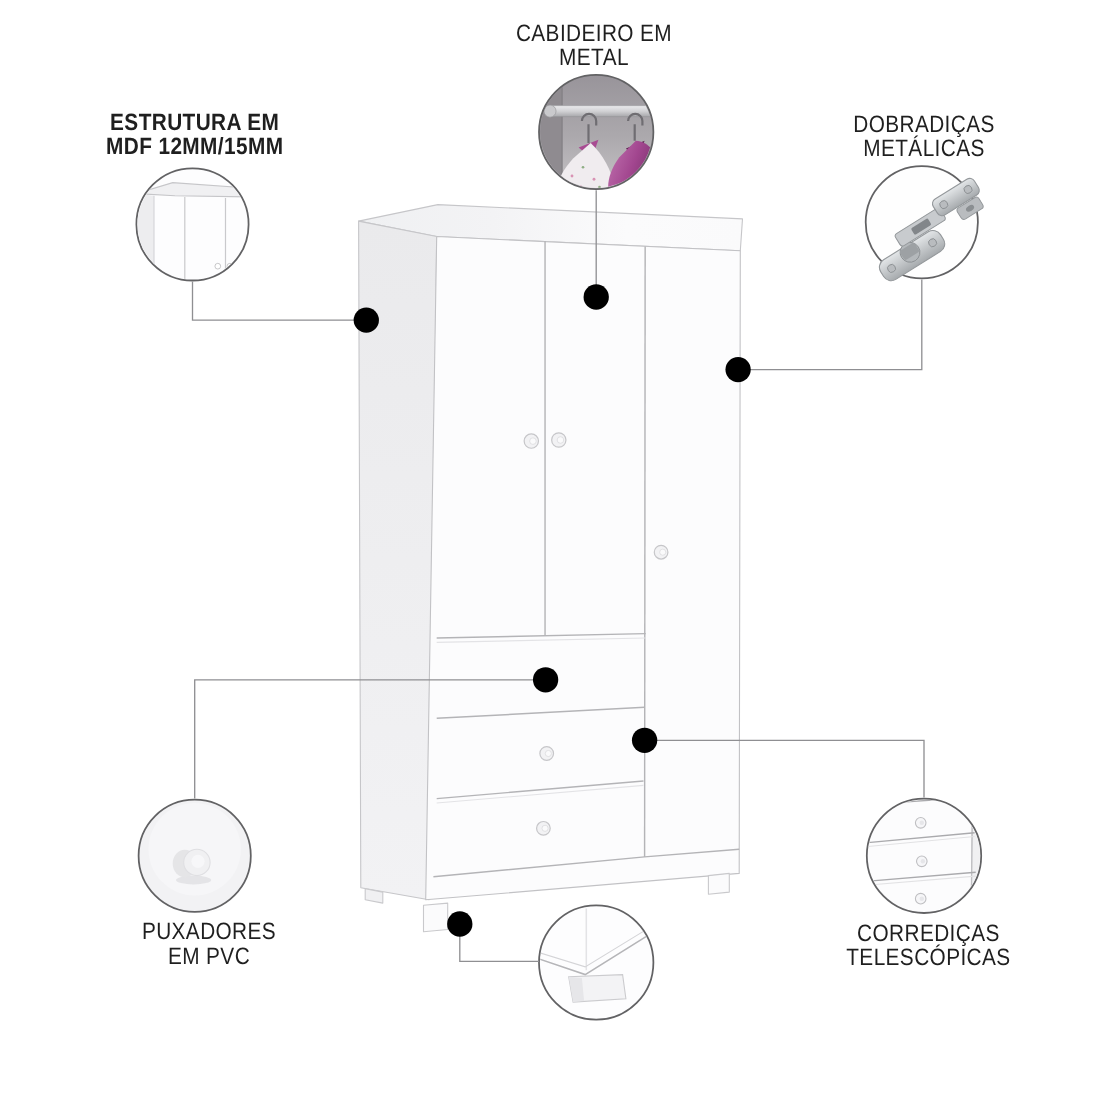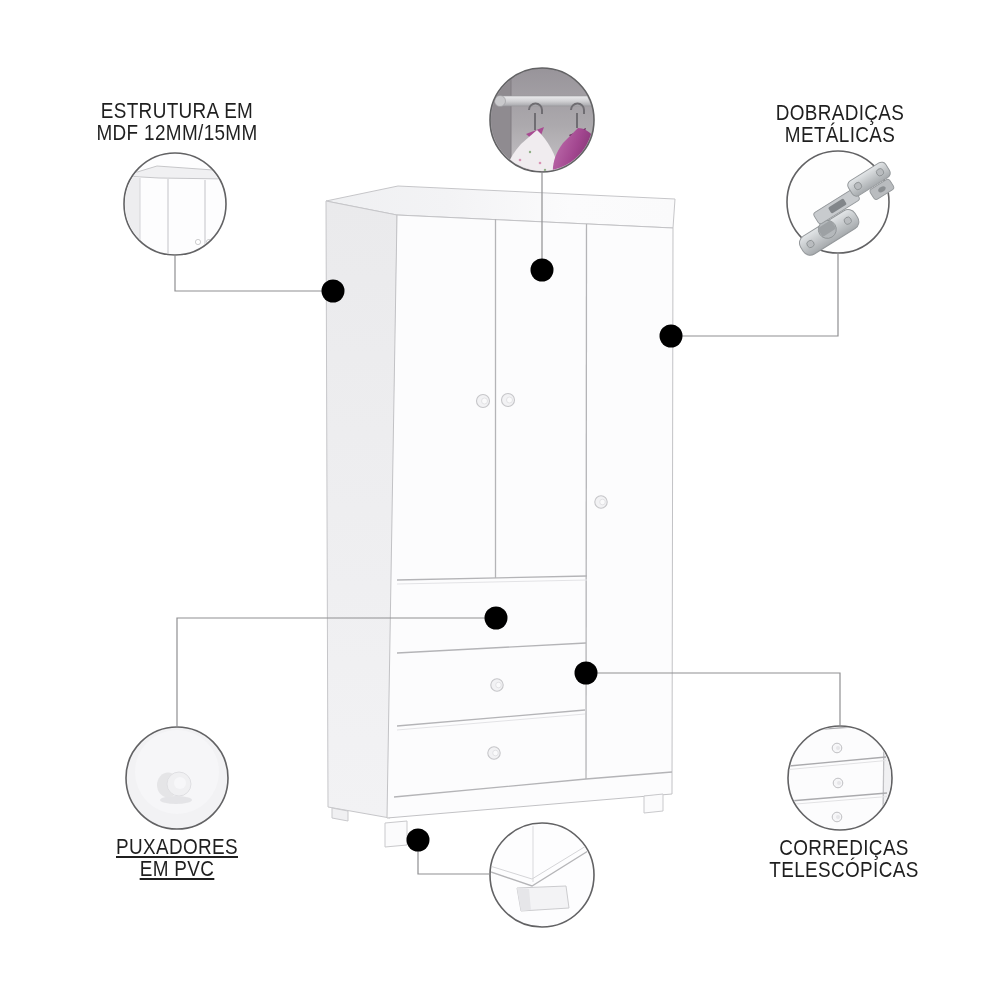--- a/index.html
+++ b/index.html
@@ -230,32 +230,36 @@
     <g fill="#000000">
       <circle cx="333" cy="291" r="11.5"></circle>
       <circle cx="542" cy="270" r="11.5"></circle>
       <circle cx="671" cy="336" r="11.5"></circle>
       <circle cx="496" cy="618" r="11.5"></circle>
       <circle cx="586" cy="673" r="11.5"></circle>
       <circle cx="418" cy="840" r="11.5"></circle>
     </g>
   </svg>
 
-  <div class="label" style="left:17px;top:100px;">
+  <div class="label" style="left:17px;top:100px;font-weight:bold;">
     <span>ESTRUTURA EM</span>
     <span>MDF 12MM/15MM</span>
   </div>
 
+  <div class="label" style="left:380px;top:19px;">
+    <span>CABIDEIRO EM</span>
+    <span>METAL</span>
+  </div>
 
   <div class="label" style="left:680px;top:102px;text-align:center;">
     <span>DOBRADIÇAS</span>
     <span>METÁLICAS</span>
   </div>
 
-  <div class="label" style="left:17px;top:836px;text-decoration:underline;">
+  <div class="label" style="left:30px;top:836px;">
     <span>PUXADORES</span>
     <span>EM PVC</span>
   </div>
 
   <div class="label" style="left:684px;top:837px;">
     <span>CORREDIÇAS</span>
     <span>TELESCÓPICAS</span>
   </div>
 
 

